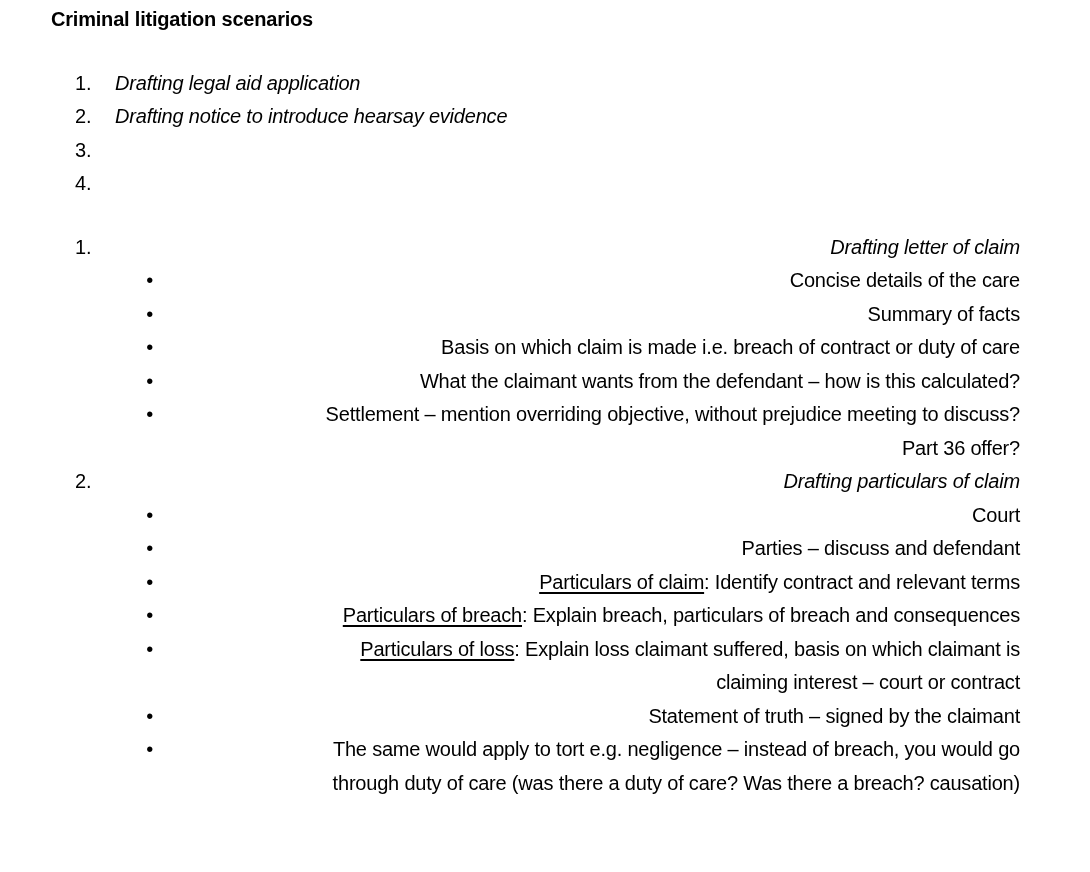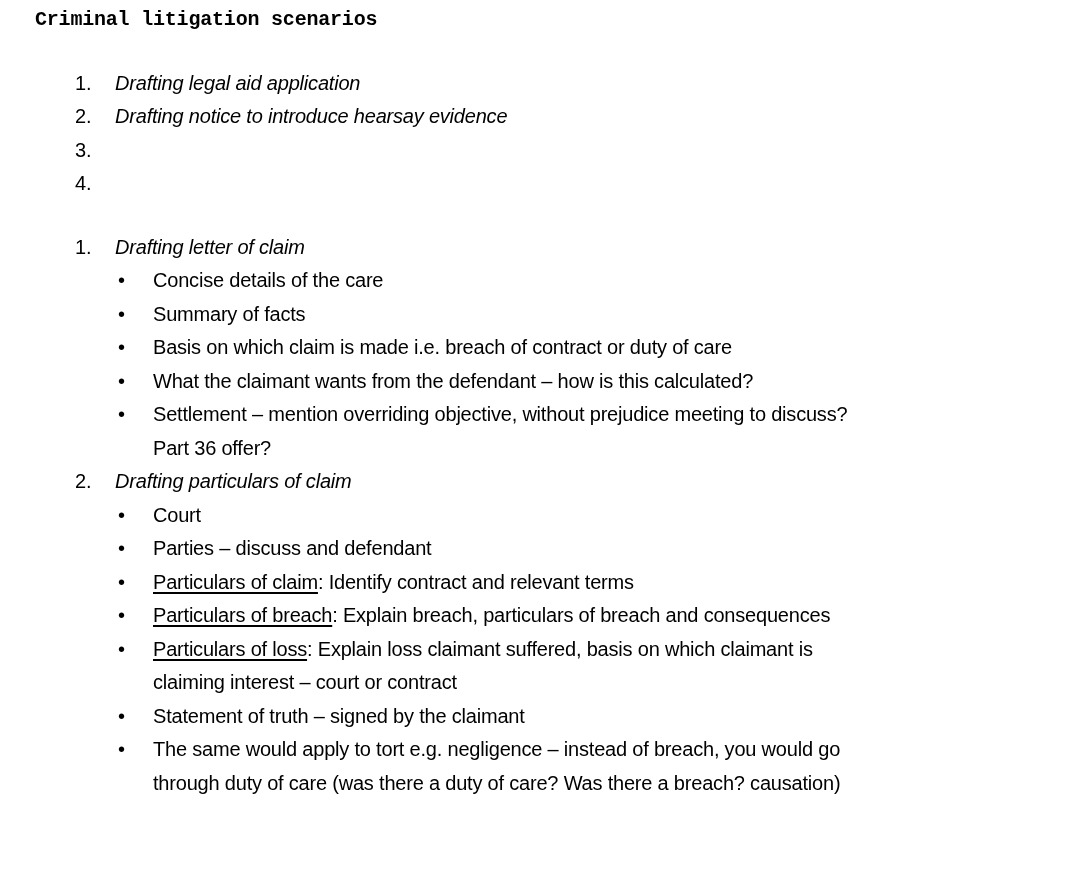--- a/index.html
+++ b/index.html
@@ -15,37 +15,37 @@
     font-family: "Liberation Sans", sans-serif;
     font-size: 20px;
     line-height: 33.5px;
     letter-spacing: -0.2px;
     color: #000000;
     overflow: hidden;
   }
   .heading {
     font-size: 20px;
     font-weight: 700;
-    margin: 0 0 30px 0;
+    margin: 0 0 30px 16px;
     line-height: 33.5px;
-    font-family: Liberation Mono, monospace;
   }
   .numlist {
     margin: 0 0 30px 40px;
   }
   .numrow {
     display: flex;
     align-items: flex-start;
   }
   .nummark {
     flex: 0 0 40px;
   }
   .itembody {
     flex: 1;
     min-width: 0;
+    text-align: right;
   }
   .itemtext {
     white-space: pre-wrap;
     font-style: italic;
   }
   .bullets {
     margin-left: 3px;
   }
   .bulrow {
     display: flex;

